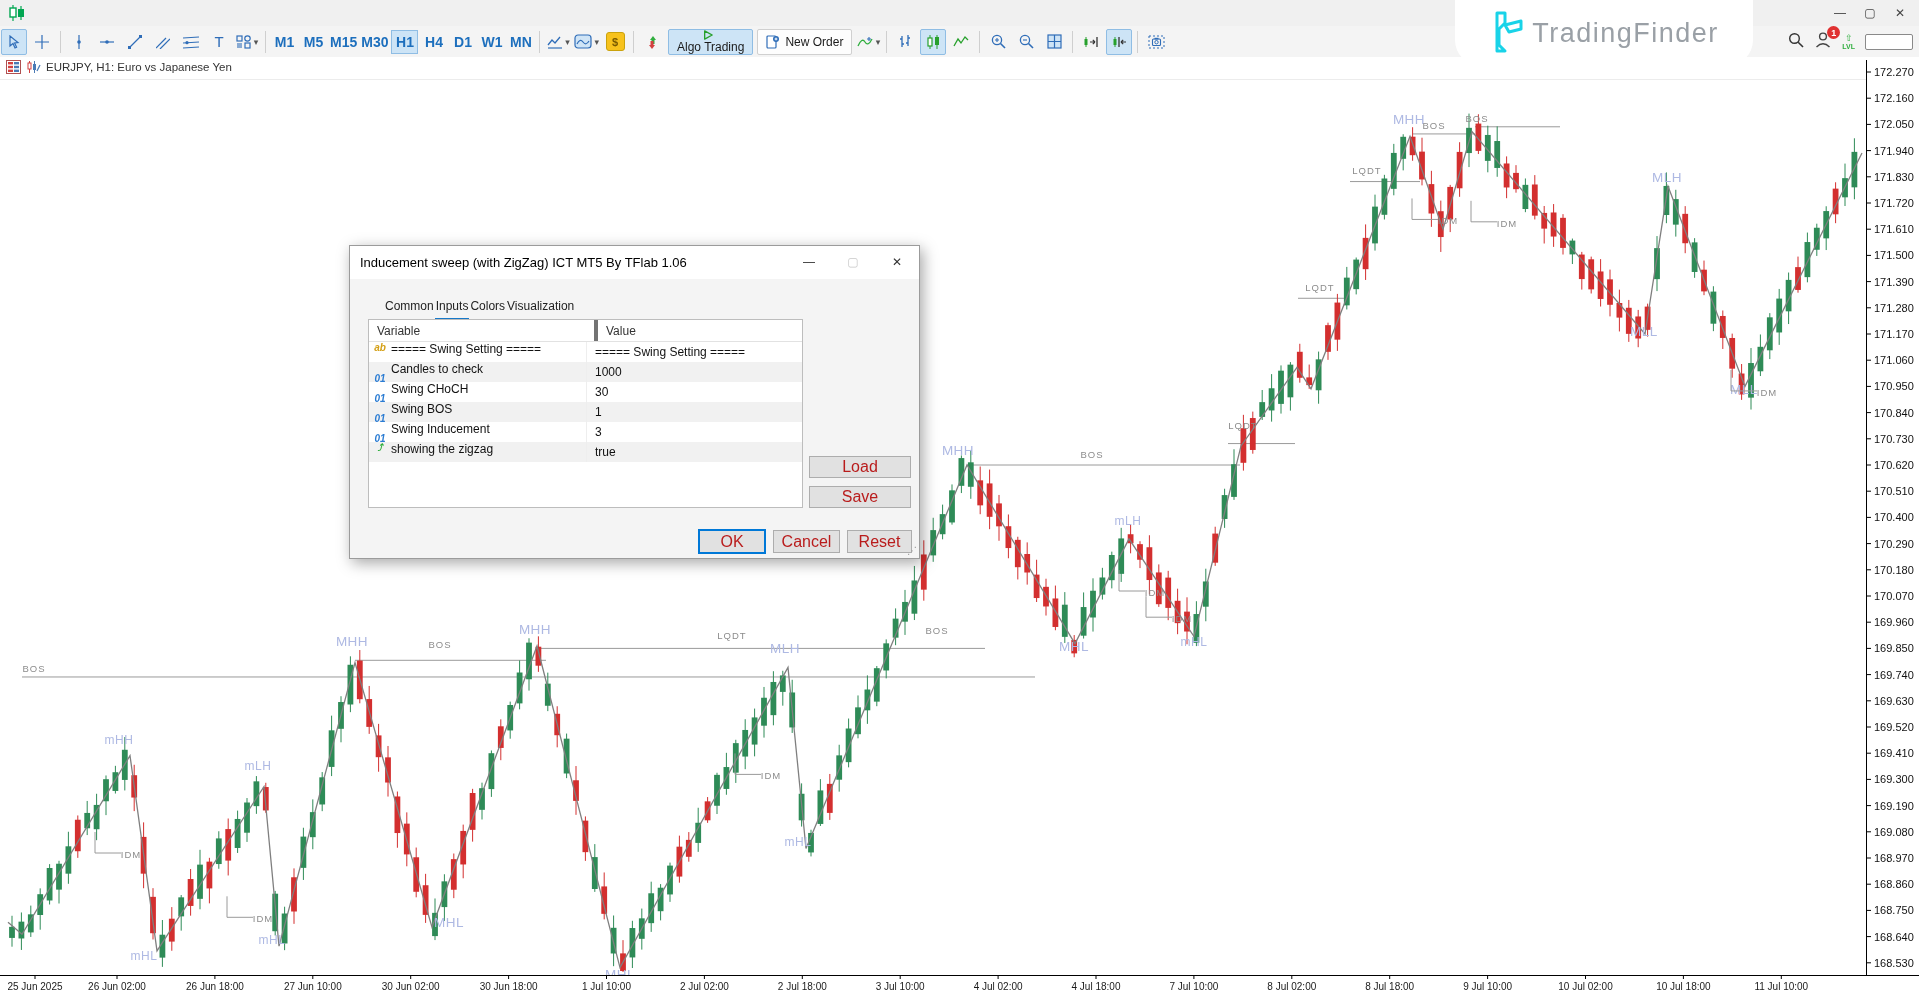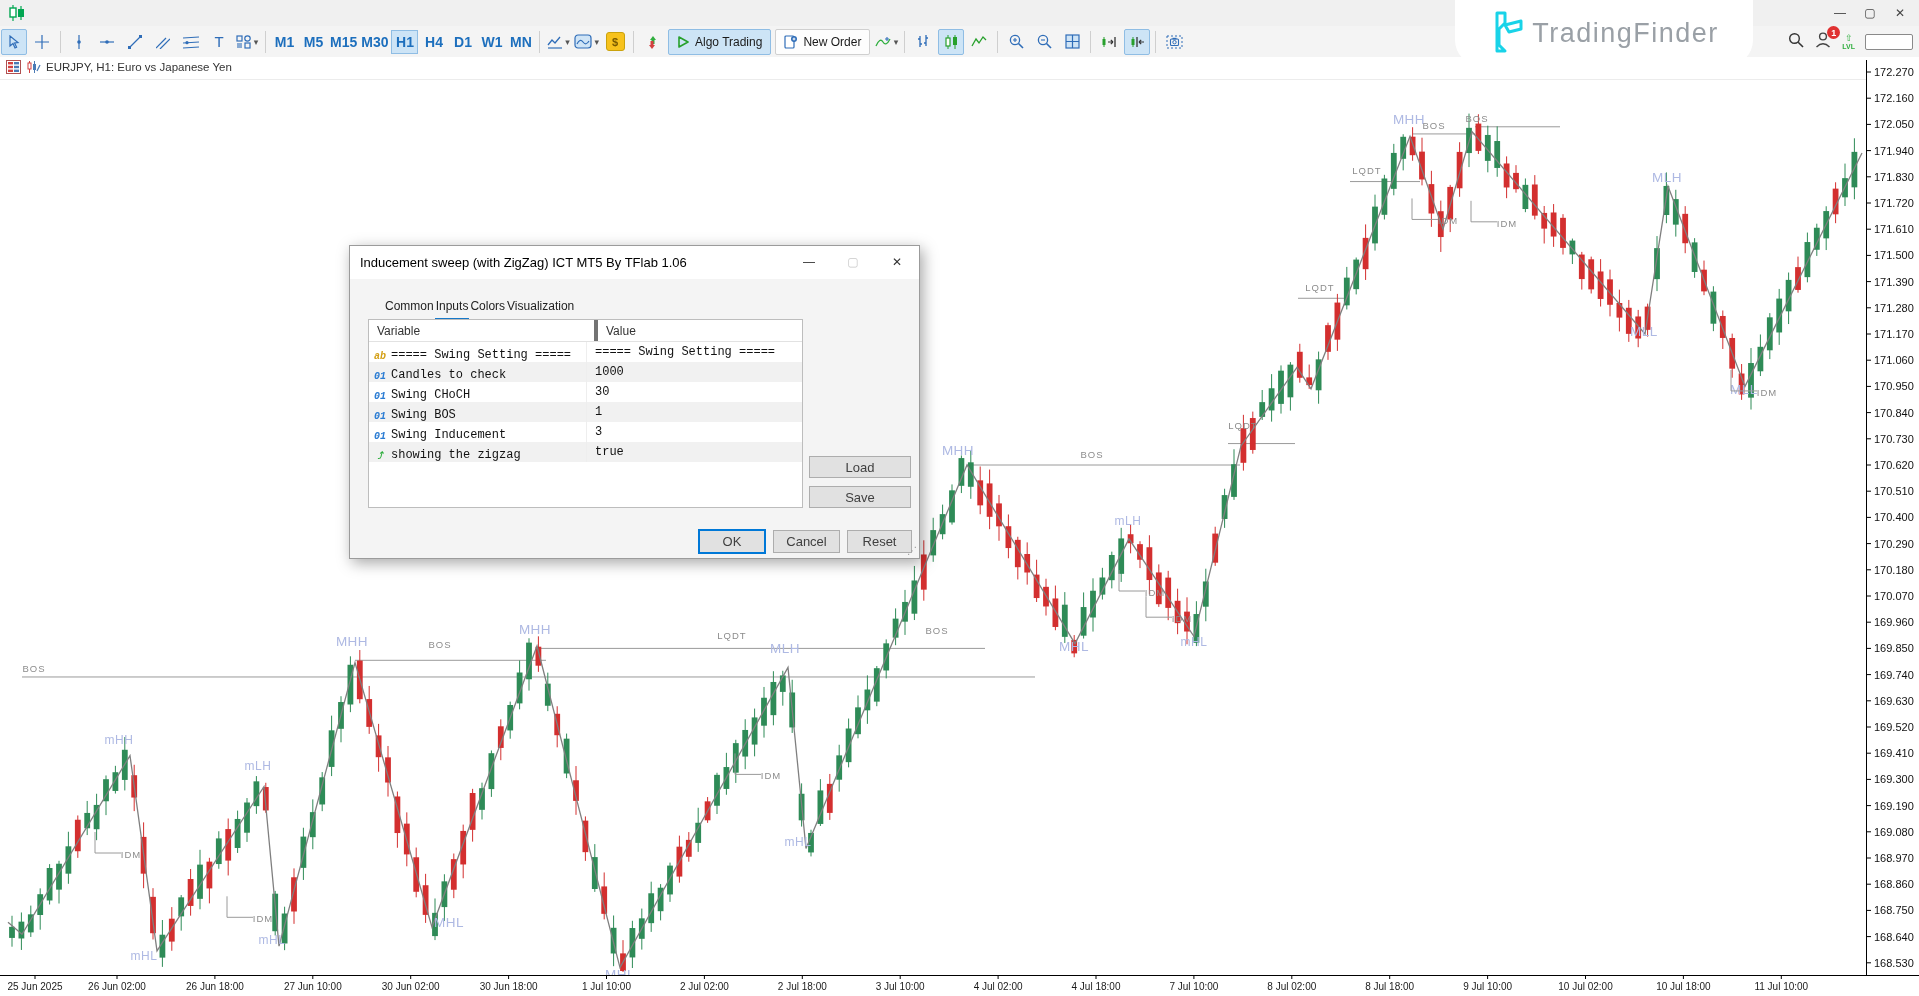--- a/index.html
+++ b/index.html
@@ -18,21 +18,21 @@
   .tsep{width:1px;height:22px;background:#cfcfcf;margin:0 4px;}
   .tbtn{min-width:24px;height:24px;display:flex;align-items:center;justify-content:center;
         border:1px solid transparent;border-radius:2px;margin:0 1px;color:#2f6db8;}
   .tbtn.on{background:#cde4f6;border-color:#8fbde4;}
   .tf-btn{min-width:25px;height:22px;display:flex;align-items:center;justify-content:center;
           font-size:14px;font-weight:bold;color:#1d6fbd;border:1px solid transparent;margin:12px 1px;}
   .tf-btn.on{background:#cde4f6;border-color:#8fbde4;}
   .drop{font-size:9px;color:#555;margin-left:2px;}
   .txt-btn{display:flex;align-items:center;height:24px;padding:0 8px;font-size:12px;color:#1a1a1a;
            border:1px solid transparent;border-radius:2px;margin:0 2px;}
-  .txt-btn.on{background:#cde4f6;border-color:#8fbde4;}
+  .txt-btn.on{background:#cde4f6;border-color:#8fbde4;flex-direction:column;}
   #tb-right{position:absolute;right:6px;top:0;height:31px;display:flex;align-items:center;gap:10px;}
   #badge{position:absolute;top:-5px;right:-8px;width:13px;height:13px;border-radius:50%;background:#e03131;
          color:#fff;font-size:9px;font-weight:bold;display:flex;align-items:center;justify-content:center;}
   #lvl{display:flex;flex-direction:column;align-items:center;line-height:1;}
   #lvl .arrow{color:#2fae3e;font-size:9px;}
   #lvl .txt{font-size:7px;color:#2fae3e;font-weight:bold;}
   #meter{width:46px;height:14px;border:1px solid #8a8a8a;border-radius:2px;background:#fff;overflow:hidden;}
   #meter .fill{height:100%;background:#4caf50;}
   
   #brand-blob{position:absolute;left:1455px;top:0;width:298px;height:66px;background:#fff;
@@ -52,29 +52,29 @@
   #dlg-ctrl span{width:44px;text-align:center;line-height:33px;color:#333;font-size:12px;}
   #dlg-ctrl span.dim{color:#c9c9c9;}
   #dlg-tabs{position:absolute;left:34px;top:38px;display:flex;gap:0;margin-top:12px;}
   .dtab{padding:3px 1px 5px 1px;color:#222;}
   .dtab.on{border-bottom:3px solid #1778c8;}
   #ptable{position:absolute;left:18px;top:73px;width:433px;height:187px;background:#fff;
           border:1px solid #bdbdbd;overflow:hidden;}
   .thead{display:flex;height:21px;border-bottom:1px solid #e2e2e2;color:#333;}
   .thead .c1{width:217px;border-right:4px solid #737373;display:flex;align-items:center;padding-left:8px;}
   .thead .c2{flex:1;display:flex;align-items:center;padding-left:8px;}
-  .trow{display:flex;height:20px;align-items:flex-end;font-family:Liberation Mono, monospace;}
+  .trow{display:flex;height:20px;align-items:flex-start;}
   .trow.alt{background:#f1f1f1;}
   .trow .icon{width:22px;text-align:center;font-size:10px;font-weight:bold;font-style:italic;}
   .icon-ab{color:#d4a017;}
   .icon-01{color:#2b7cd3;font-style:normal;margin-top:11px;}
   .icon-arrow{color:#2fae3e;font-style:normal;}
   .trow .var{width:195px;padding-left:0;}
   .trow .val{flex:1;padding-left:8px;border-left:1px solid #eee;height:100%;display:flex;align-items:center;}
-  .btn{position:absolute;background:#e1e1e1;border:1px solid #adadad;font-size:13px;color:#404040;
+  .btn{position:absolute;background:#e1e1e1;border:1px solid #adadad;font-size:16px;color:#b91c1c;
        display:flex;align-items:center;justify-content:center;}
   .btn.primary{border:1px solid #0078d7;outline:1px solid #0078d7;background:#e1e1e1;}
   #grip{position:absolute;right:2px;bottom:2px;color:#9a9a9a;font-size:10px;}
   svg text{font-family:"Liberation Sans",sans-serif;}
 </style>
 </head>
 <body>
 
 <div id="app">
 

